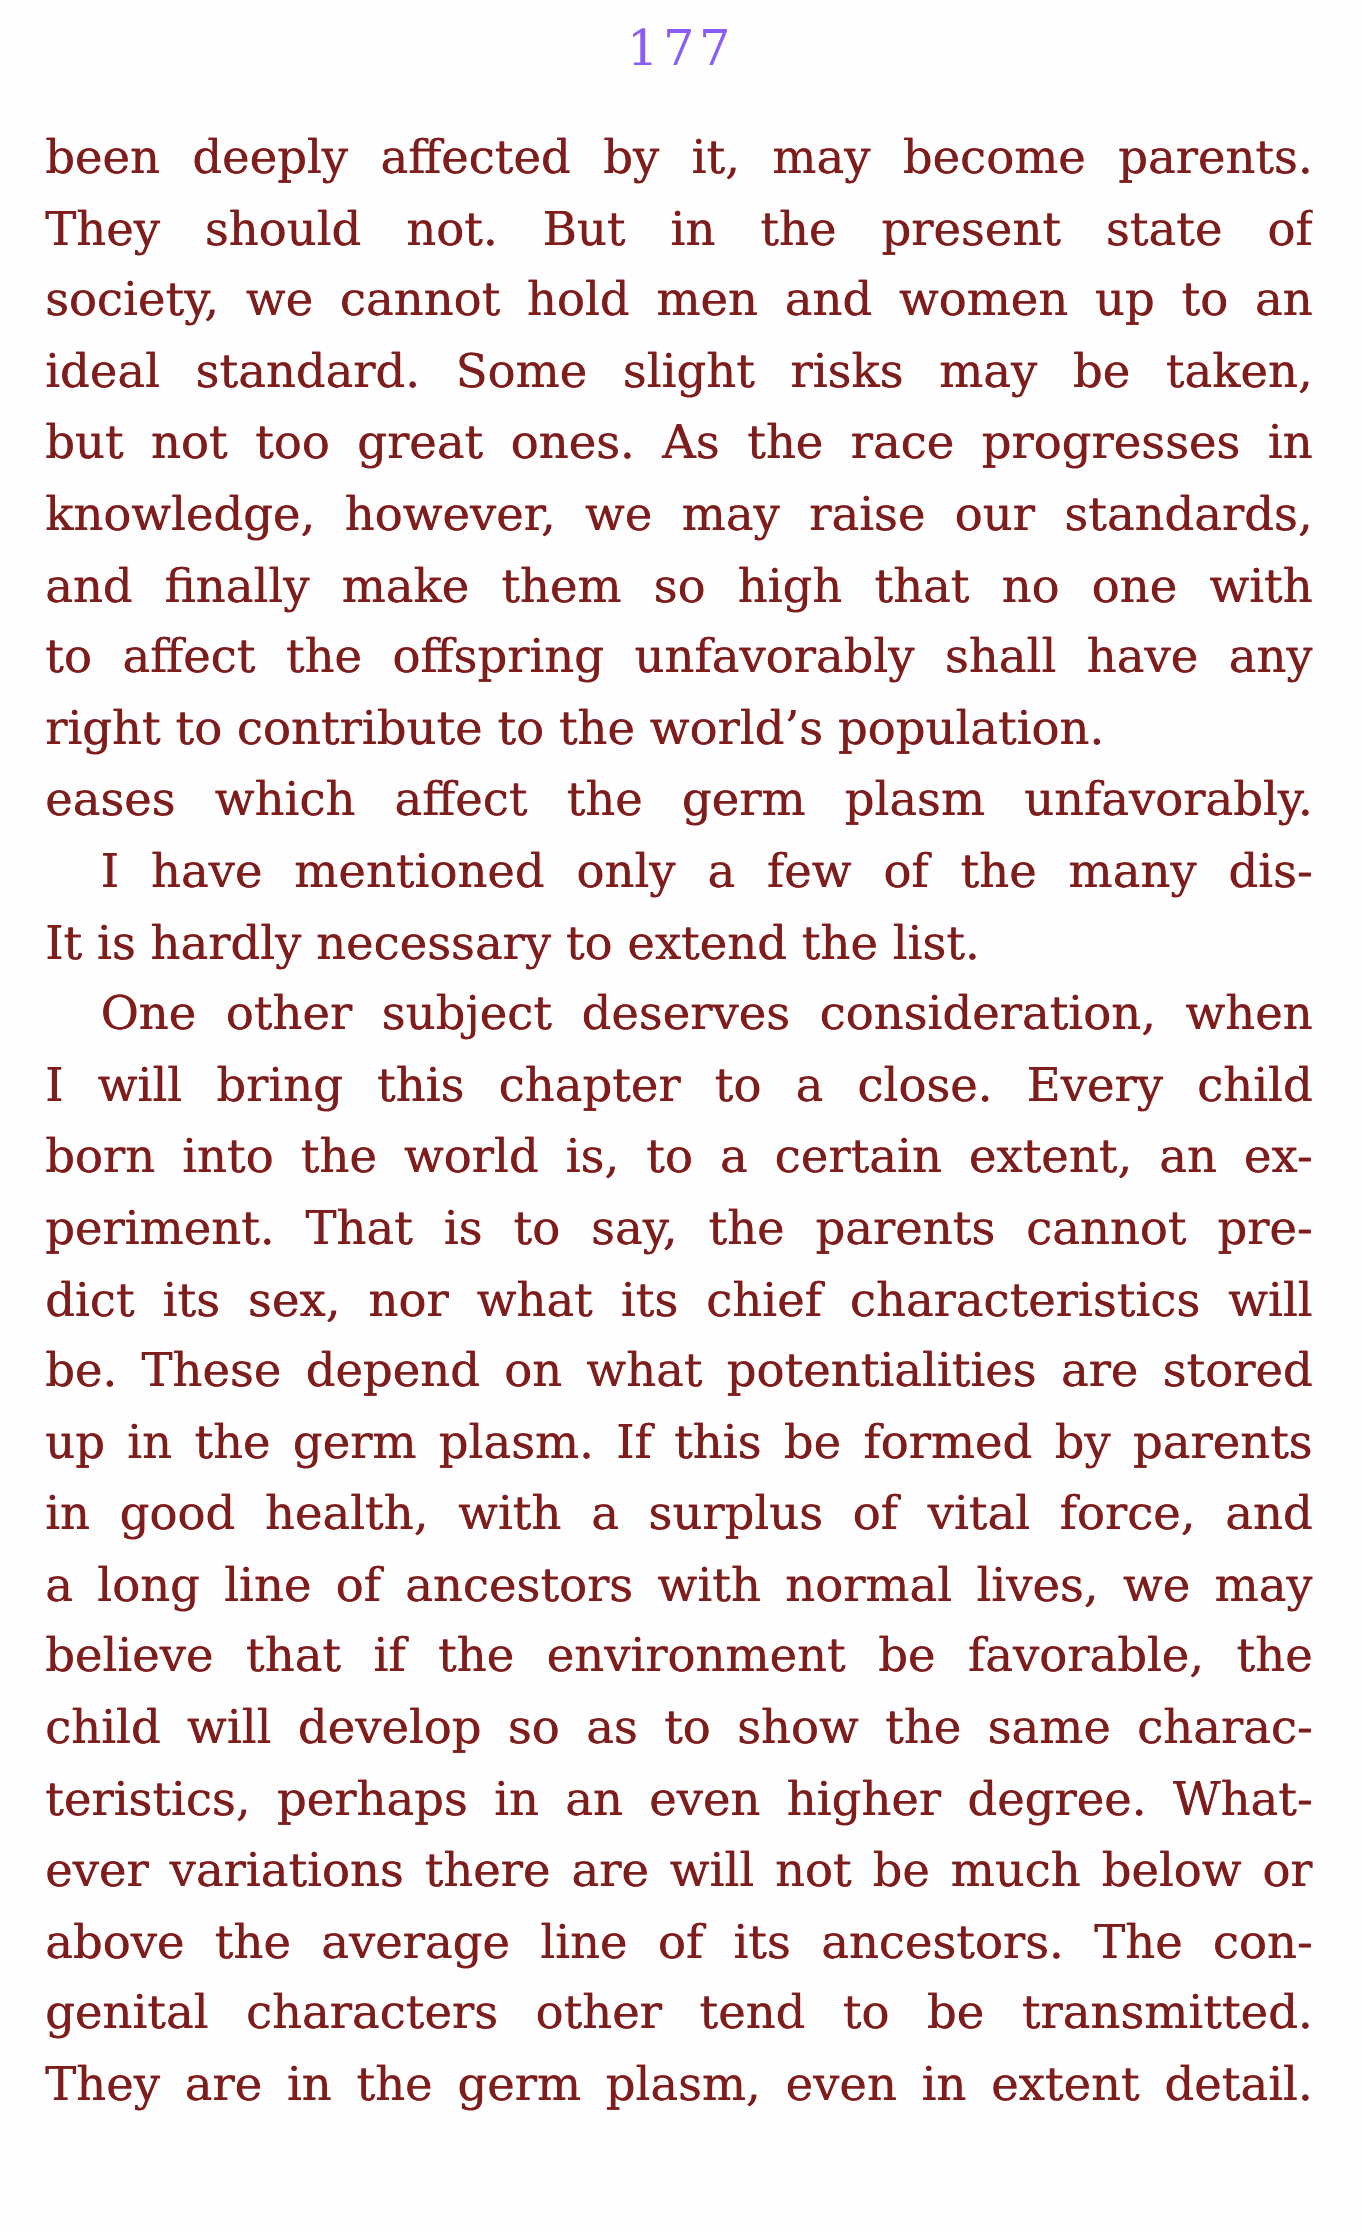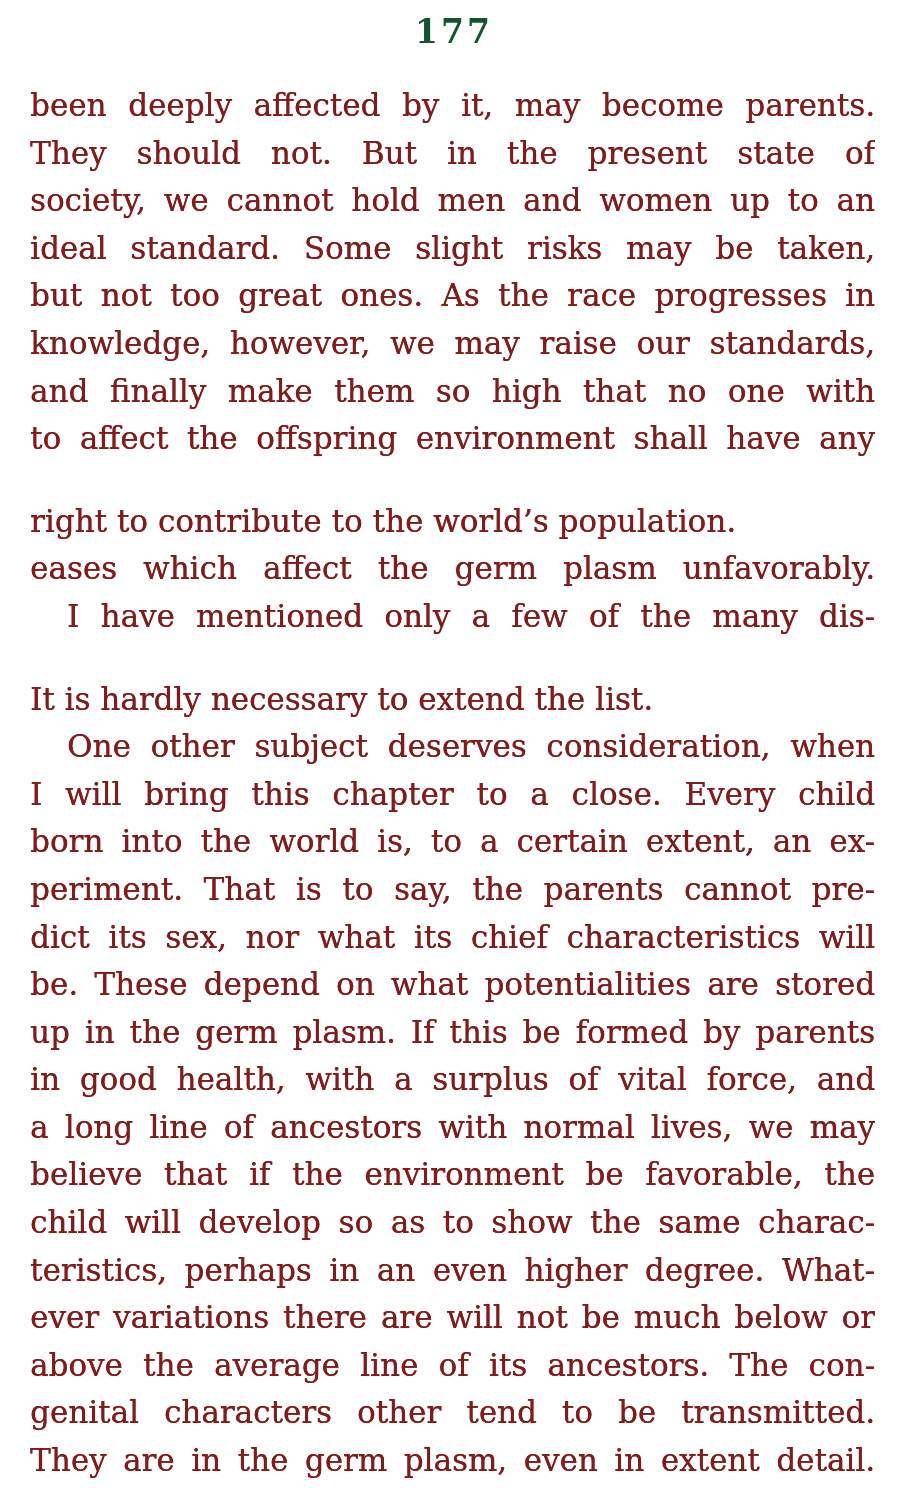--- a/index.html
+++ b/index.html
@@ -18,64 +18,62 @@
   }
   .page-number {
     position: absolute;
     top: 9px;
     left: 0;
     right: 0;
     text-align: center;
     font-size: 33px;
     line-height: 46px;
     letter-spacing: 3px;
-    color: #14532d;
-    font-weight: bold;
+    color: #8b5cf6;
   }
   .page-body {
     position: absolute;
     left: 30px;
     top: 82px;
     width: 845px;
   }
   .line {
     font-size: 31px;
     line-height: 47.6px;
     height: 47.6px;
     text-align: justify;
     text-align-last: justify;
     -moz-text-align-last: justify;
     color: #7f1d1d;
     text-shadow: 0.3px 0 0 currentColor; 
     overflow: hidden;
   }
   .line.endline {
     text-align-last: left;
-    margin-top: 35px;
     -moz-text-align-last: left;
   }
   .line.indent {
     text-indent: 37px;
   }
 </style>
 </head>
 <body>
 
 <div class="page">
   <div class="page-number">177</div>
 
   <div class="page-body">
     <div class="line">been deeply affected by it, may become parents.</div>
     <div class="line">They should not.  But in the present state of</div>
     <div class="line">society, we cannot hold men and women up to an</div>
     <div class="line">ideal standard.  Some slight risks may be taken,</div>
     <div class="line">but not too great ones.  As the race progresses in</div>
     <div class="line">knowledge, however, we may raise our standards,</div>
     <div class="line">and finally make them so high that no one with</div>
-    <div class="line">to affect the offspring environment shall have any</div>
+    <div class="line">to affect the offspring unfavorably shall have any</div>
     <div class="line endline">right to contribute to the world’s population.</div>
     <div class="line">eases which affect the germ plasm unfavorably.</div>
     <div class="line indent">I have mentioned only a few of the many dis-</div>
     <div class="line endline">It is hardly necessary to extend the list.</div>
     <div class="line indent">One other subject deserves consideration, when</div>
     <div class="line">I will bring this chapter to a close.  Every child</div>
     <div class="line">born into the world is, to a certain extent, an ex-</div>
     <div class="line">periment.  That is to say, the parents cannot pre-</div>
     <div class="line">dict its sex, nor what its chief characteristics will</div>
     <div class="line">be.  These depend on what potentialities are stored</div>

